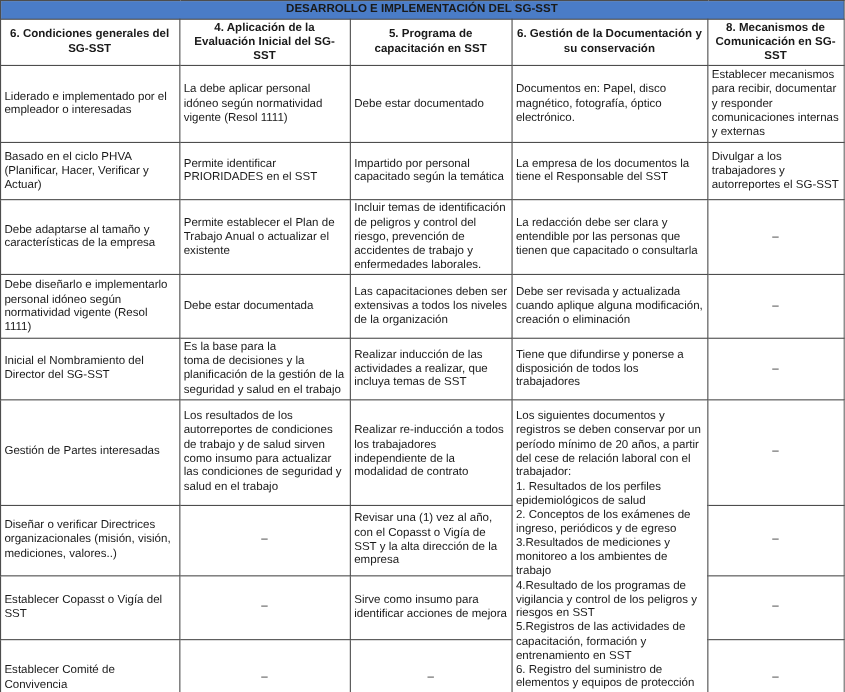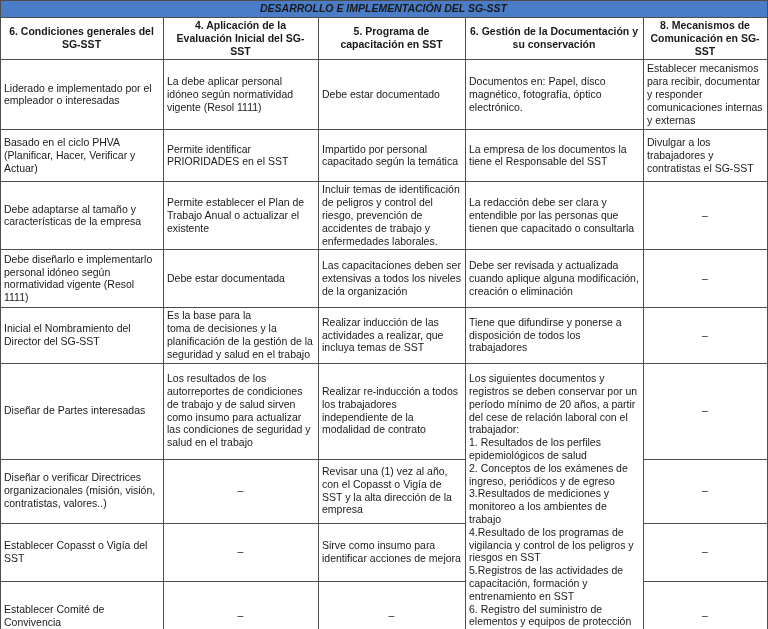--- a/index.html
+++ b/index.html
@@ -31,21 +31,20 @@
     box-sizing: border-box;
   }
   td.title-cell {
     background: #4a7cc7;
     border: 1px solid #2e5395;
     text-align: center;
     font-weight: bold;
     font-size: 11px;
     color: #2b1a17;
     padding: 1px 2px;
-    font-style: italic;
   }
   tr.header-row td {
     font-weight: bold;
     text-align: center;
     vertical-align: middle;
     background: #ffffff;
   }
   td.dash {
     text-align: center;
   }
@@ -83,21 +82,21 @@
         <td>Debe estar documentado</td>
         <td>Documentos en: Papel, disco magnético, fotografía, óptico electrónico.</td>
         <td>Establecer mecanismos para recibir, documentar y responder comunicaciones internas y externas</td>
       </tr>
 
       <tr style="height:52px">
         <td>Basado en el ciclo PHVA (Planificar, Hacer, Verificar y Actuar)</td>
         <td>Permite identificar PRIORIDADES en el SST</td>
         <td>Impartido por personal capacitado según la temática</td>
         <td>La empresa de los documentos la tiene el Responsable del SST</td>
-        <td>Divulgar a los trabajadores y contratistas el SG-SST</td>
+        <td>Divulgar a los trabajadores y autorreportes el SG-SST</td>
       </tr>
 
       <tr style="height:58px">
         <td>Debe adaptarse al tamaño y características de la empresa</td>
         <td>Permite establecer el Plan de Trabajo Anual o actualizar el existente</td>
         <td>Incluir temas de identificación de peligros y control del riesgo, prevención de accidentes de trabajo y enfermedades laborales.</td>
         <td>La redacción debe ser clara y entendible por las personas que tienen que capacitado o consultarla</td>
         <td class="dash">–</td>
       </tr>
 
@@ -112,35 +111,35 @@
       <tr style="height:54px">
         <td>Inicial el Nombramiento del Director del SG-SST</td>
         <td>Es la base para la
 toma de decisiones y la planificación de la gestión de la seguridad y salud en el trabajo</td>
         <td>Realizar  inducción de las actividades a realizar, que incluya temas de SST</td>
         <td>Tiene que difundirse y ponerse a disposición de todos los trabajadores</td>
         <td class="dash">–</td>
       </tr>
 
       <tr style="height:96px">
-        <td>Diseñar de Partes interesadas</td>
+        <td>Gestión de Partes interesadas</td>
         <td>Los resultados de los autorreportes de condiciones de trabajo y de salud sirven como insumo para actualizar las condiciones de seguridad y salud en el trabajo</td>
         <td>Realizar  re-inducción a todos los trabajadores independiente de la modalidad de contrato</td>
         <td rowspan="4" class="top-fill">Los siguientes documentos y registros se deben conservar por un período mínimo de 20 años, a partir del cese de relación laboral con el trabajador:
 1. Resultados de los perfiles epidemiológicos de salud
 2. Conceptos de los exámenes de ingreso, periódicos y de egreso
 3.Resultados de mediciones y monitoreo a los ambientes de trabajo
 4.Resultado de los programas de vigilancia y control de los peligros y riesgos en SST
 5.Registros de las actividades de capacitación, formación y entrenamiento en SST
 6. Registro del suministro de elementos y equipos de protección personal</td>
         <td class="dash">–</td>
       </tr>
 
       <tr style="height:64px">
-        <td>Diseñar o verificar Directrices organizacionales (misión, visión, contratistas, valores..)</td>
+        <td>Diseñar o verificar Directrices organizacionales (misión, visión, mediciones, valores..)</td>
         <td class="dash">–</td>
         <td>Revisar una (1) vez al año, con el Copasst o Vigía de SST y la alta dirección de la empresa</td>
         <td class="dash">–</td>
       </tr>
 
       <tr style="height:58px">
         <td>Establecer Copasst o Vigía del SST</td>
         <td class="dash">–</td>
         <td>Sirve como insumo para identificar acciones de mejora</td>
         <td class="dash">–</td>

